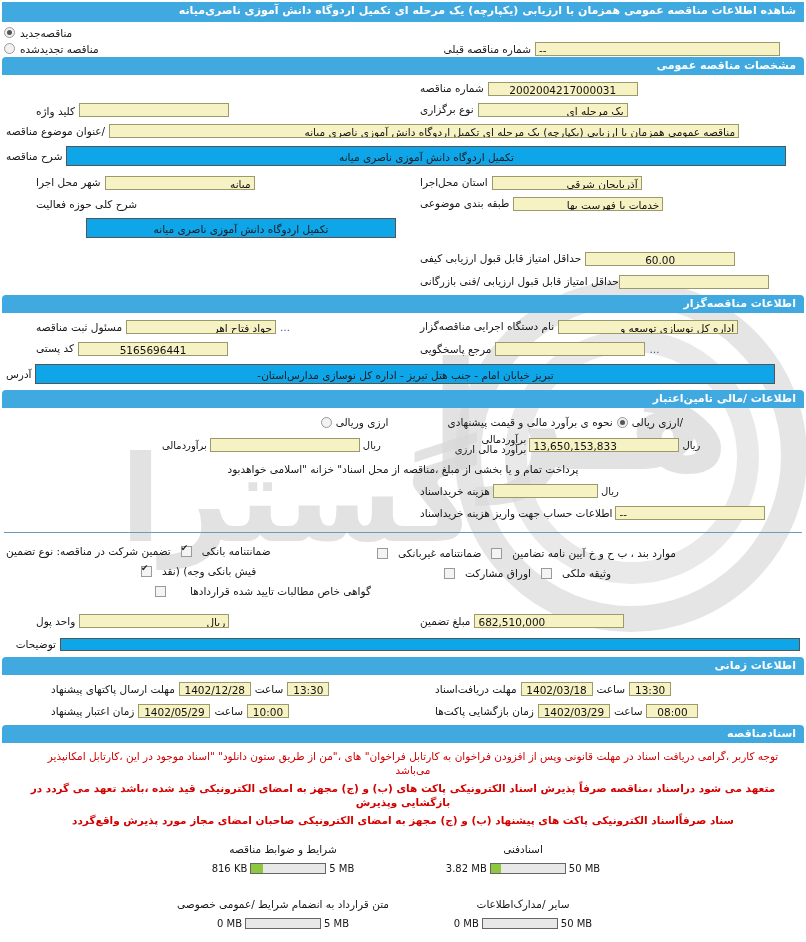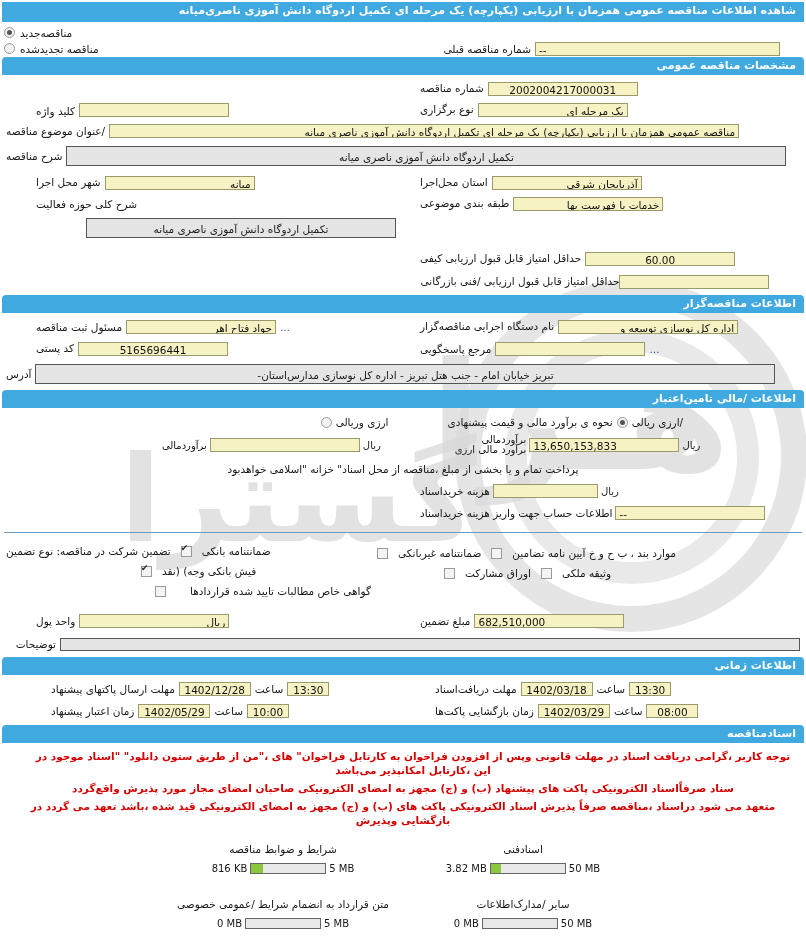--- a/index.html
+++ b/index.html
@@ -87,21 +87,21 @@
     padding: 0 3px;
     box-sizing: border-box;
     text-align: center;
     overflow: hidden;
     white-space: nowrap;
   }
   .fld.left { text-align: left; }
   .fld.right { text-align: right; }
 
   .box {
-    background: #e5e5e5;
+    background: #0ea5e9;
     border: 1px solid #555;
     height: 20px;
     line-height: 20px;
     font-size: 10.5px;
     padding: 0 6px;
     box-sizing: border-box;
     text-align: center;
     overflow: hidden;
     white-space: nowrap;
   }
@@ -152,21 +152,21 @@
 
   
   .notice {
     color: #d40000;
     font-size: 10.5px;
     text-align: center;
     line-height: 14px;
     padding: 2px 10px;
     font-weight: bold;
   }
-  .notice.thin { font-weight: bold; margin-left: 20px; }
+  .notice.thin { font-weight: normal; margin-left: 20px; }
   .dl-title {
     font-size: 10.5px;
     color: #161616;
     text-align: center;
   }
   .pbar-wrap {
     display: inline-flex;
     align-items: center;
     gap: 3px;
     direction: ltr;
@@ -277,21 +277,21 @@
 
     <div class="row pad" style="justify-content:center;gap:4px;height:19px;margin-top:5px;">
       <div style="width:350px;display:flex;justify-content:flex-end;gap:4px;">
         <div class="fld" style="width:150px;">60.00</div>
         <span class="lbl">حداقل  امتیاز قابل قبول  ارزیابی کیفی</span>
       </div>
       <div style="width:380px;"></div>
     </div>
 
     <div class="row pad" style="justify-content:center;gap:4px;height:19px;">
-      <div style="width:350px;display:flex;justify-content:center;">
+      <div style="width:350px;display:flex;justify-content:flex-end;">
         <div class="fld" style="width:150px;"></div>
         <span class="lbl">حداقل  امتیاز قابل قبول  ارزیابی /فنی بازرگانی</span>
       </div>
       <div style="width:380px;"></div>
     </div>
   </div>
 
   <div class="bar">اطلاعات مناقصه‌گزار</div>
 
   <div style="padding:3px 0 2px 0;">
@@ -470,22 +470,22 @@
         <span class="lbl">زمان      اعتبار پیشنهاد</span>
       </div>
     </div>
   </div>
 
   <div class="bar">اسنادمناقصه</div>
 
   <div style="padding:4px 0 0 0;">
 
     <div class="notice thin">توجه کاربر ،گرامی  دریافت اسناد در مهلت قانونی وپس از افزودن فراخوان به  کارتابل فراخوان" های ،"من از طریق  ستون دانلود" "اسناد موجود در این ،کارتابل امکانپذیر می‌باشد</div>
+    <div class="notice">متعهد می شود در‌اسناد ،مناقصه صرفاً پذیرش اسناد الکترونیکی پاکت های (ب) و (ج) مجهز به امضای الکترونیکی قید شده ،باشد تعهد می گردد در بازگشایی وپذیرش</div>
     <div class="notice">سناد صرفاً‌اسناد الکترونیکی پاکت های پیشنهاد (ب) و (ج) مجهز به امضای الکترونیکی صاحبان امضای مجاز مورد پذیرش واقع‌گردد</div>
-    <div class="notice">متعهد می شود در‌اسناد ،مناقصه صرفاً پذیرش اسناد الکترونیکی پاکت های (ب) و (ج) مجهز به امضای الکترونیکی قید شده ،باشد تعهد می گردد در بازگشایی وپذیرش</div>
 
     <div class="row" style="justify-content:center;margin-top:14px;">
       <div style="width:240px;text-align:center;">
         <div class="dl-title">اسنادفنی</div>
       </div>
       <div style="width:240px;text-align:center;">
         <div class="dl-title">شرایط و ضوابط مناقصه</div>
       </div>
     </div>
     <div class="row" style="justify-content:center;margin-top:8px;">

